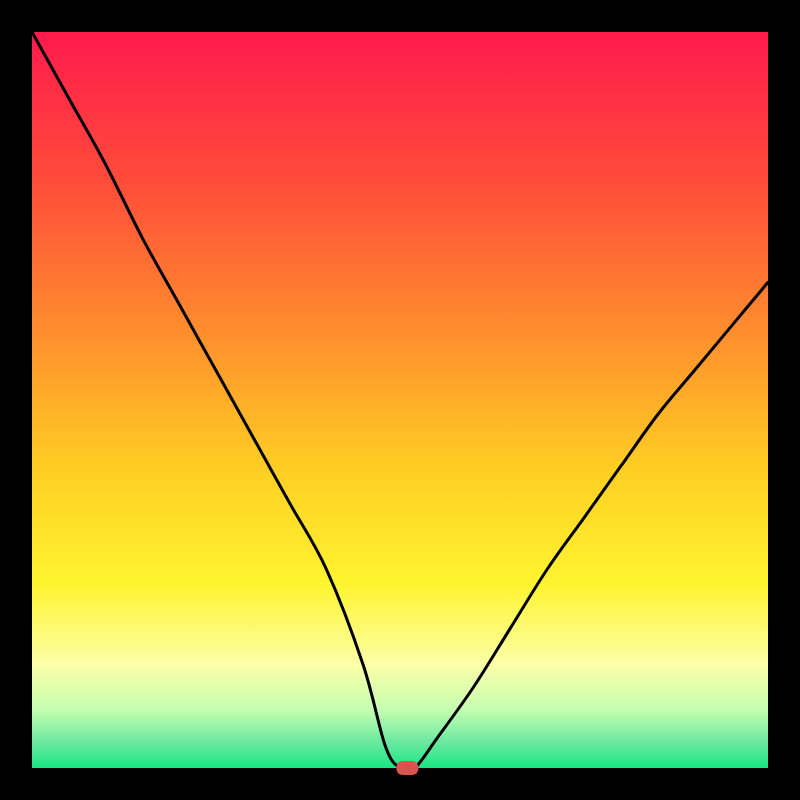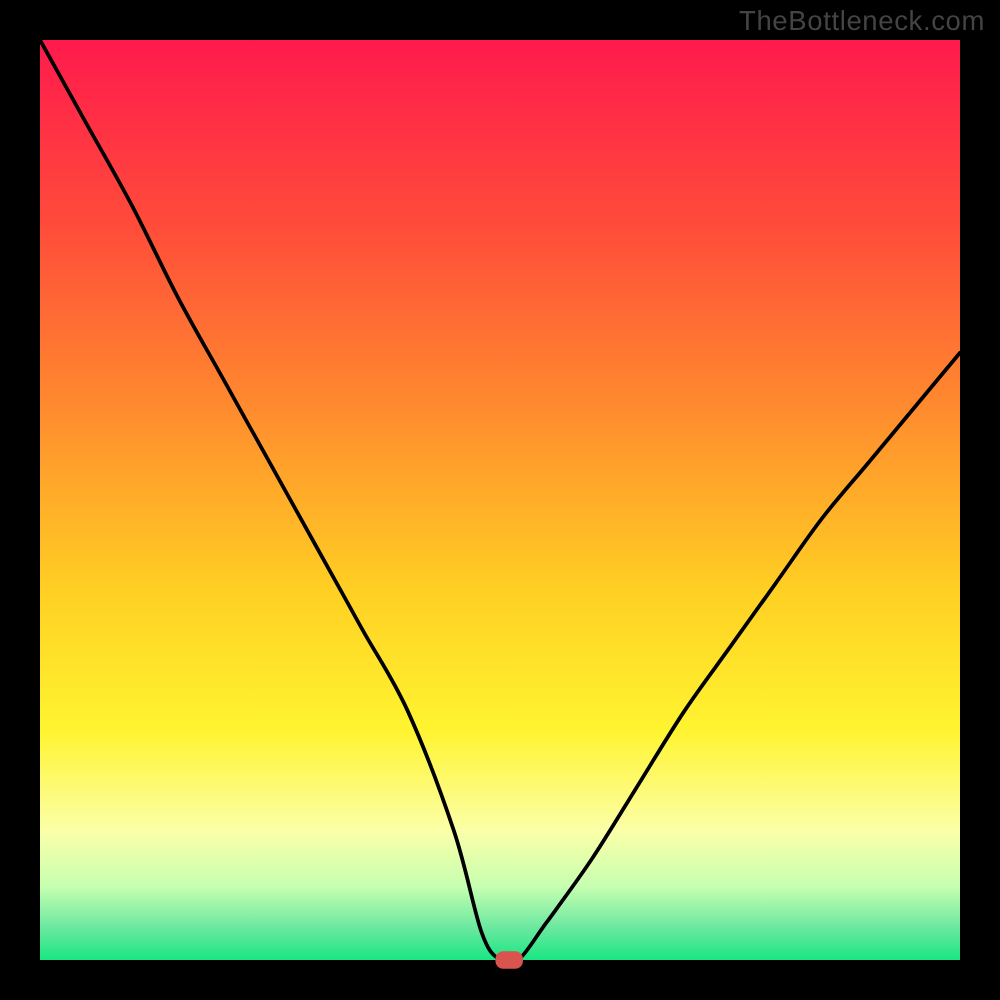--- a/index.html
+++ b/index.html
@@ -30,21 +30,20 @@
   }
   svg {
     display: block;
   }
 </style>
 </head>
 <body>
 
 <div class="frame">
 
-  <div class="watermark">TheBottleneck.com</div>
 
   <svg id="chart-svg" width="800" height="800" viewBox="0 0 800 800">
     <defs>
       <linearGradient id="bg-grad" x1="0" y1="0" x2="0" y2="1">
           <stop offset="0%" stop-color="#ff1a4d"></stop>
           <stop offset="20%" stop-color="#ff4b3a"></stop>
           <stop offset="40%" stop-color="#ff8b2e"></stop>
           <stop offset="60%" stop-color="#ffd023"></stop>
           <stop offset="75%" stop-color="#fff430"></stop>
           <stop offset="86%" stop-color="#fbffa8"></stop>

